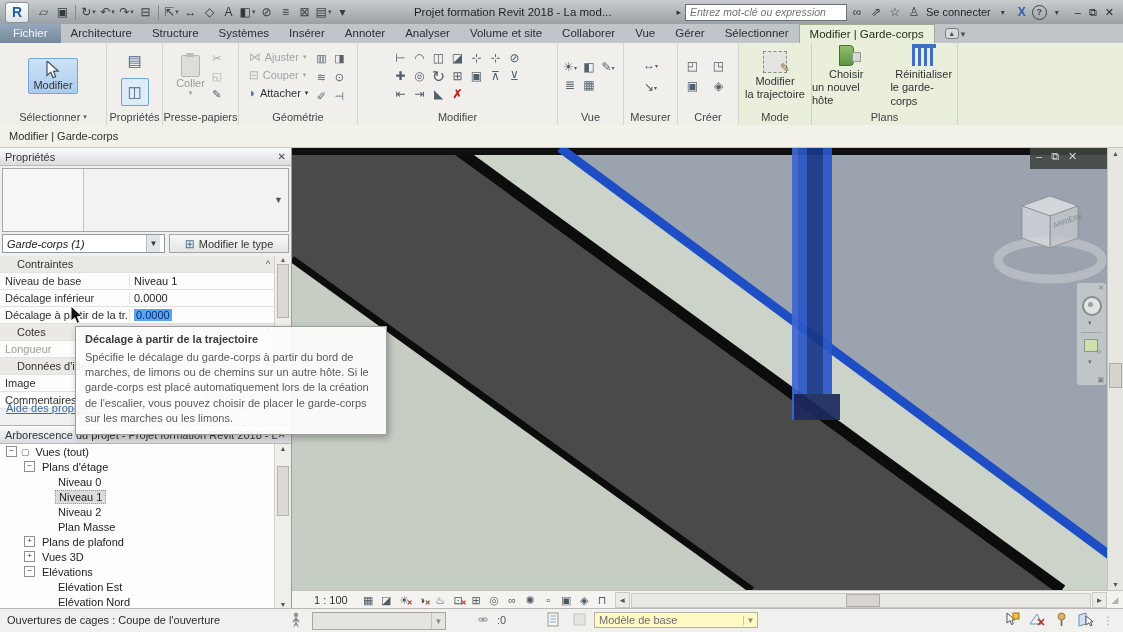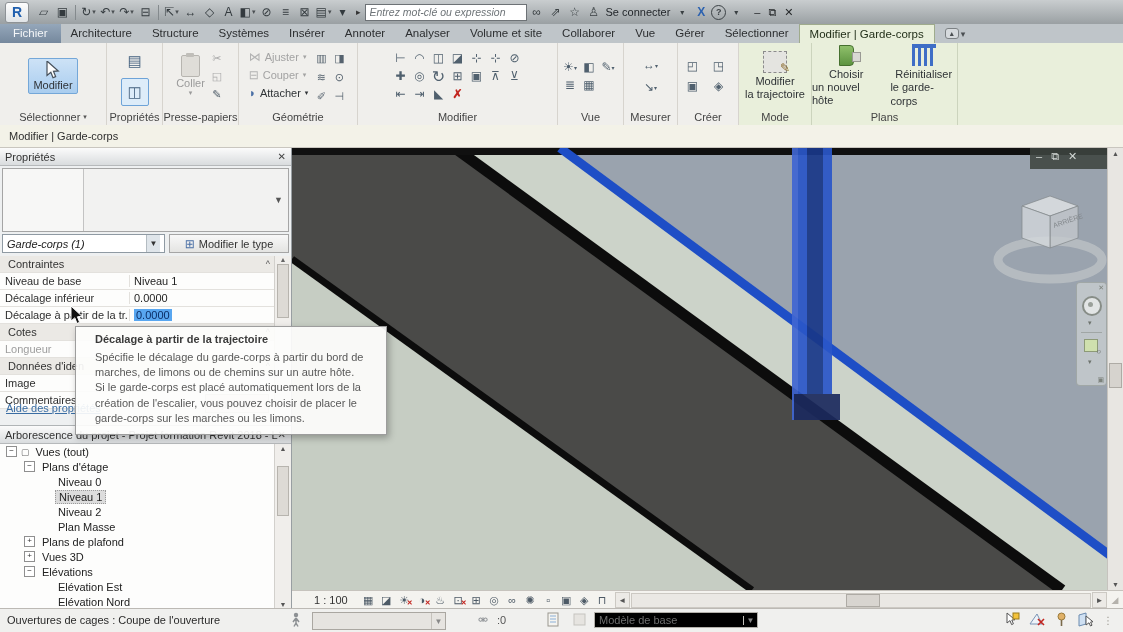--- a/index.html
+++ b/index.html
@@ -104,21 +104,21 @@
   .edittype{width:118px;border:1px solid #a5a5a5;background:linear-gradient(#f8f8f8,#e4e4e2);
     font-size:11px;color:#333;display:flex;align-items:center;justify-content:center;gap:4px;}
   .edittype .eticon{color:#4a6fa5;font-size:12px;}
   .propgrid{position:absolute;left:0;top:108px;right:16px;font-size:11px;}
   .prow{height:16px;display:flex;border-bottom:1px solid #e3e1dd;align-items:center;background:#fdfdfc;}
   .prow .lab{width:130px;padding-left:5px;color:#2e2e2e;border-right:1px solid #e3e1dd;
     white-space:nowrap;overflow:hidden;box-sizing:border-box;}
   .prow .val{flex:1;padding-left:4px;color:#1e1e1e;white-space:nowrap;}
   .prow.dis .lab{color:#9d9d9d;}
   .prow.section{background:#ebe9e5;font-weight:normal;color:#333;}
-  .prow.section .slab{padding-left:8px;flex:1;}
+  .prow.section .slab{padding-left:17px;flex:1;}
   .prow.section .chev{padding-right:5px;color:#555;font-size:9px;}
   .valsel{background:#58a6f0;color:#0b2e66;padding:0 2px;}
   .pvscroll{position:absolute;right:0;top:108px;width:16px;height:169px;background:#f0eeeb;border-left:1px solid #d2d0cc;}
   .pvthumb{position:absolute;left:2px;right:2px;top:8px;height:52px;background:#dddad5;border:1px solid #b7b4ae;}
   .pvchev{position:absolute;left:0;right:0;top:0;text-align:center;font-size:7px;color:#666;}
   .helplink{position:absolute;left:6px;top:254px;color:#3a6da3;text-decoration:underline;font-size:11px;}
   .applybtn{position:absolute;right:22px;top:246px;width:62px;height:17px;border:1px solid #bdbab4;
     background:#e9e7e2;color:#a6a39d;font-size:11px;display:flex;align-items:center;justify-content:center;}
   
   .browser{position:absolute;left:0;top:277px;width:100%;height:183px;border-top:1px solid #b0b4b6;background:#fdfdfc;}
@@ -170,28 +170,28 @@
   .sb-msg{position:absolute;left:7px;top:5px;white-space:nowrap;}
   .sb-man{position:absolute;left:290px;top:3px;}
   .sb-combo1{position:absolute;left:312px;top:3px;width:132px;height:16px;background:#e6e4e0;
     border:1px solid #aaa7a1;display:flex;}
   .sb-combo1 .cc,.sb-combo2 .cc{margin-left:auto;width:13px;display:flex;align-items:center;
     justify-content:center;font-size:8px;color:#888;border-left:1px solid #c5c2bc;}
   .sb-link{position:absolute;left:478px;top:4px;color:#8b8f93;font-size:12px;}
   .sb-count{position:absolute;left:497px;top:5px;color:#555;}
   .sb-ico1{position:absolute;left:546px;top:3px;}
   .sb-ico2{position:absolute;left:572px;top:3px;opacity:.55;}
-  .sb-combo2{position:absolute;left:594px;top:3px;width:164px;height:16px;background:#000000;
+  .sb-combo2{position:absolute;left:594px;top:3px;width:164px;height:16px;background:#fef9c3;
     border:1px solid #b3b0aa;display:flex;align-items:center;padding-left:4px;color:#6e6e6e;box-sizing:border-box;}
   .sb-right{position:absolute;right:10px;top:3px;display:flex;gap:9px;align-items:center;}
   .sb-dots{color:#9a978f;font-size:10px;}
   
   .tooltip{position:absolute;left:75px;top:326px;width:312px;min-height:84px;
     background:rgba(253,253,252,.92);border:1px solid #9d9d9d;box-shadow:2px 3px 7px rgba(0,0,0,.28);
-    padding:6px 19px 8px;box-sizing:border-box;z-index:50;}
+    padding:6px 9px 8px;box-sizing:border-box;z-index:50;}
   .tt-title{font-size:11px;font-weight:bold;color:#3b3b3b;margin-bottom:5px;}
   .tt-body{font-size:11px;color:#595959;line-height:1.38;}
   .cursor{position:absolute;left:70px;top:306px;z-index:60;}
 </style>
 </head>
 <body>
 
 <div class="titlebar">
   <div class="logo">R</div>
   <div class="qat" id="qat">
@@ -207,20 +207,21 @@
       <div class="qat-icon">↔</div>
       <div class="qat-icon">◇</div>
       <div class="qat-icon">A</div>
       <div class="qat-icon">◧<span class="caret">▾</span></div>
       <div class="qat-icon">⊘</div>
       <div class="qat-icon">≡</div>
       <div class="qat-icon">⊠</div>
       <div class="qat-icon">▤<span class="caret">▾</span></div>
       <div class="qat-icon">▾</div>
     </div>
+  <div class="tb-title">Projet formation Revit 2018 - La mod...</div>
   <span class="tb-ovf">▸</span>
   <input class="search" placeholder="Entrez mot-clé ou expression" style="">
   <span class="tb-icon">∞</span>
   <span class="tb-icon">⇗</span>
   <span class="tb-icon">☆</span>
   <span class="tb-icon">♙</span>
   <span class="signin">Se connecter</span>
   <span class="tb-icon" style="font-size:8px">▾</span>
   <span class="tb-icon xchg">Χ</span>
   <span class="help-q">?</span>

